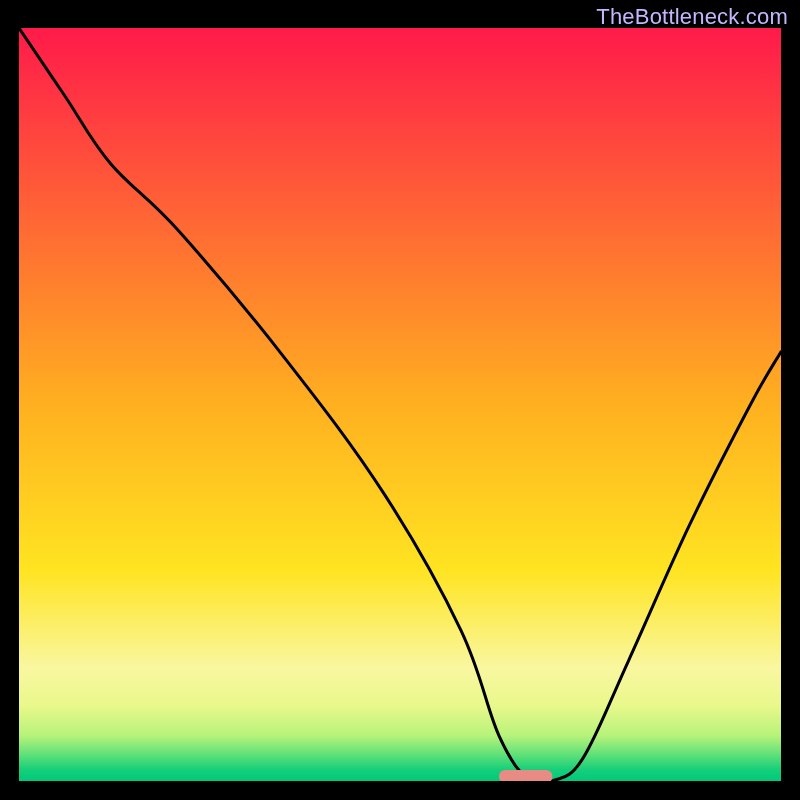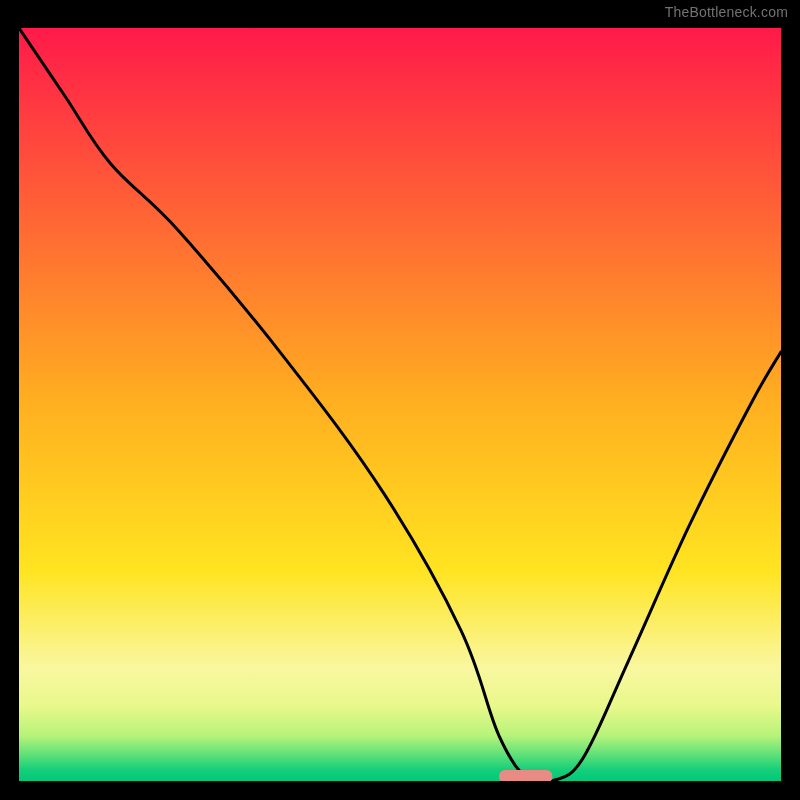--- a/index.html
+++ b/index.html
@@ -14,22 +14,22 @@
   .container {
     position: relative;
     width: 800px;
     height: 800px;
     background: #000;
   }
   .watermark {
     position: absolute;
     top: 4px;
     right: 12px;
-    color: #737373;
-    font-size: 14px;
+    color: #c4b5fd;
+    font-size: 22px;
     font-weight: 500;
     letter-spacing: 0.2px;
     z-index: 5;
   }
   .plot-outer {
     position: absolute;
     left: 19px;
     top: 28px;
     width: 762px;
     height: 753px;

